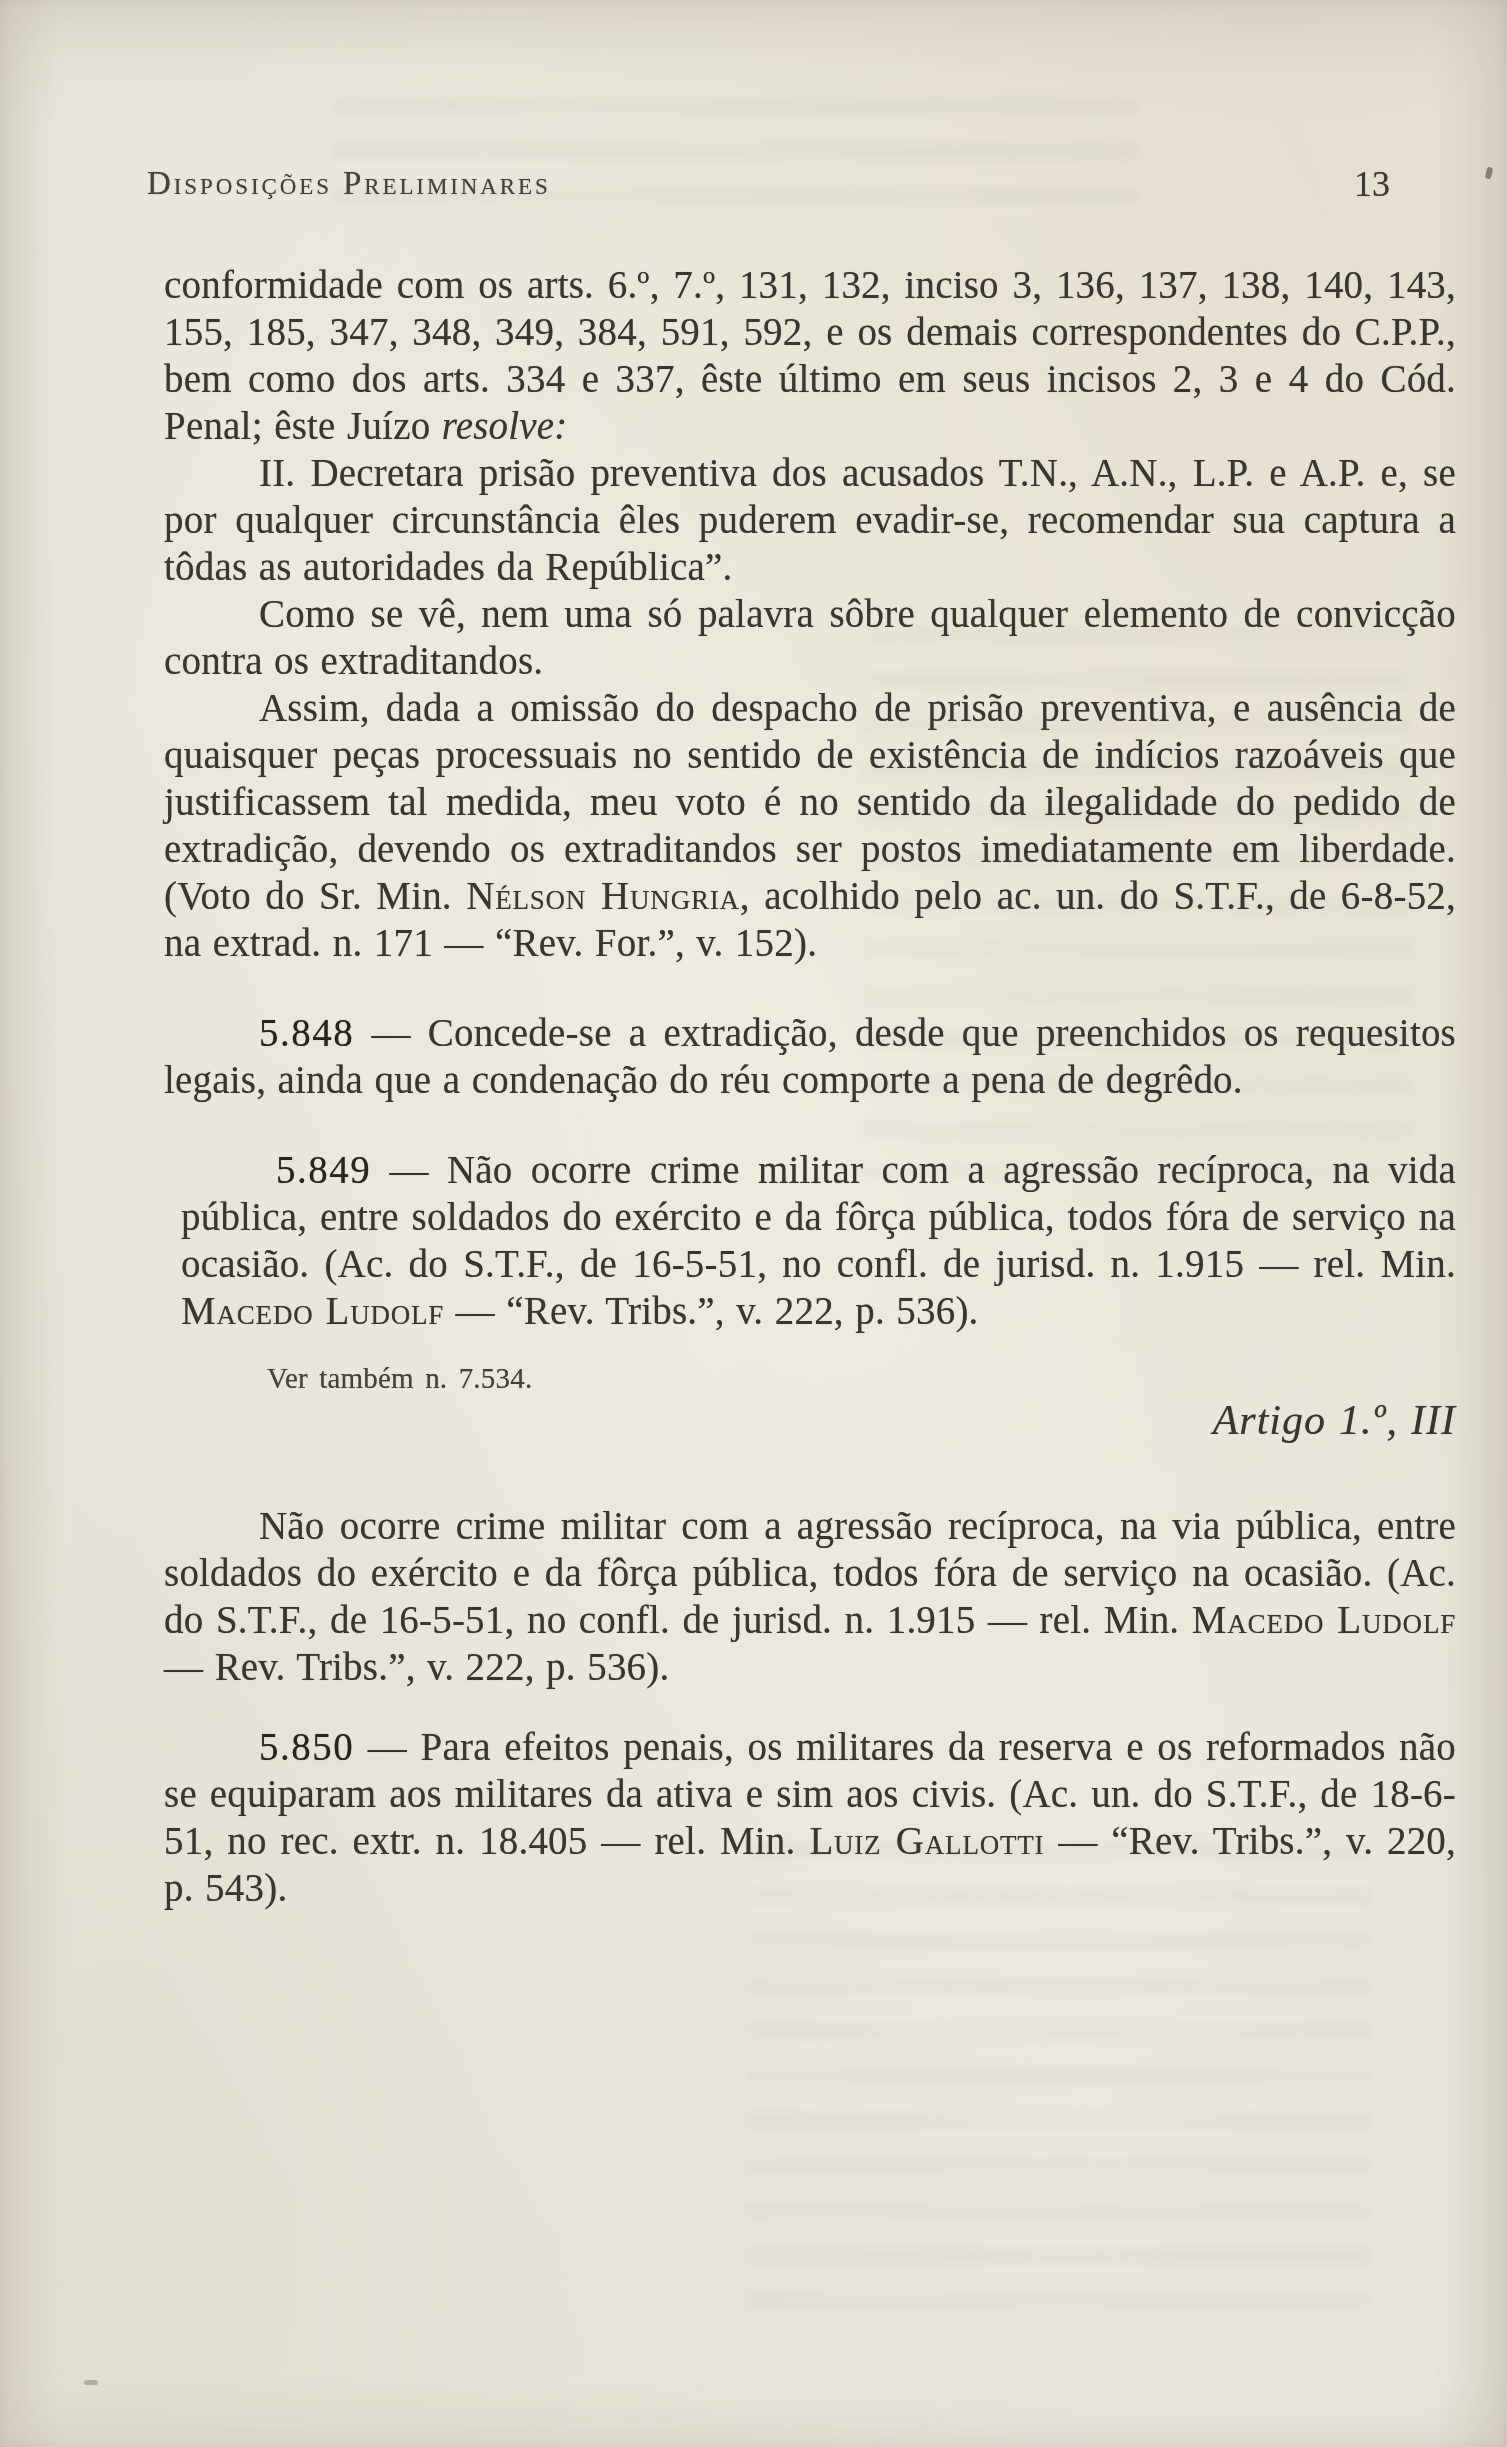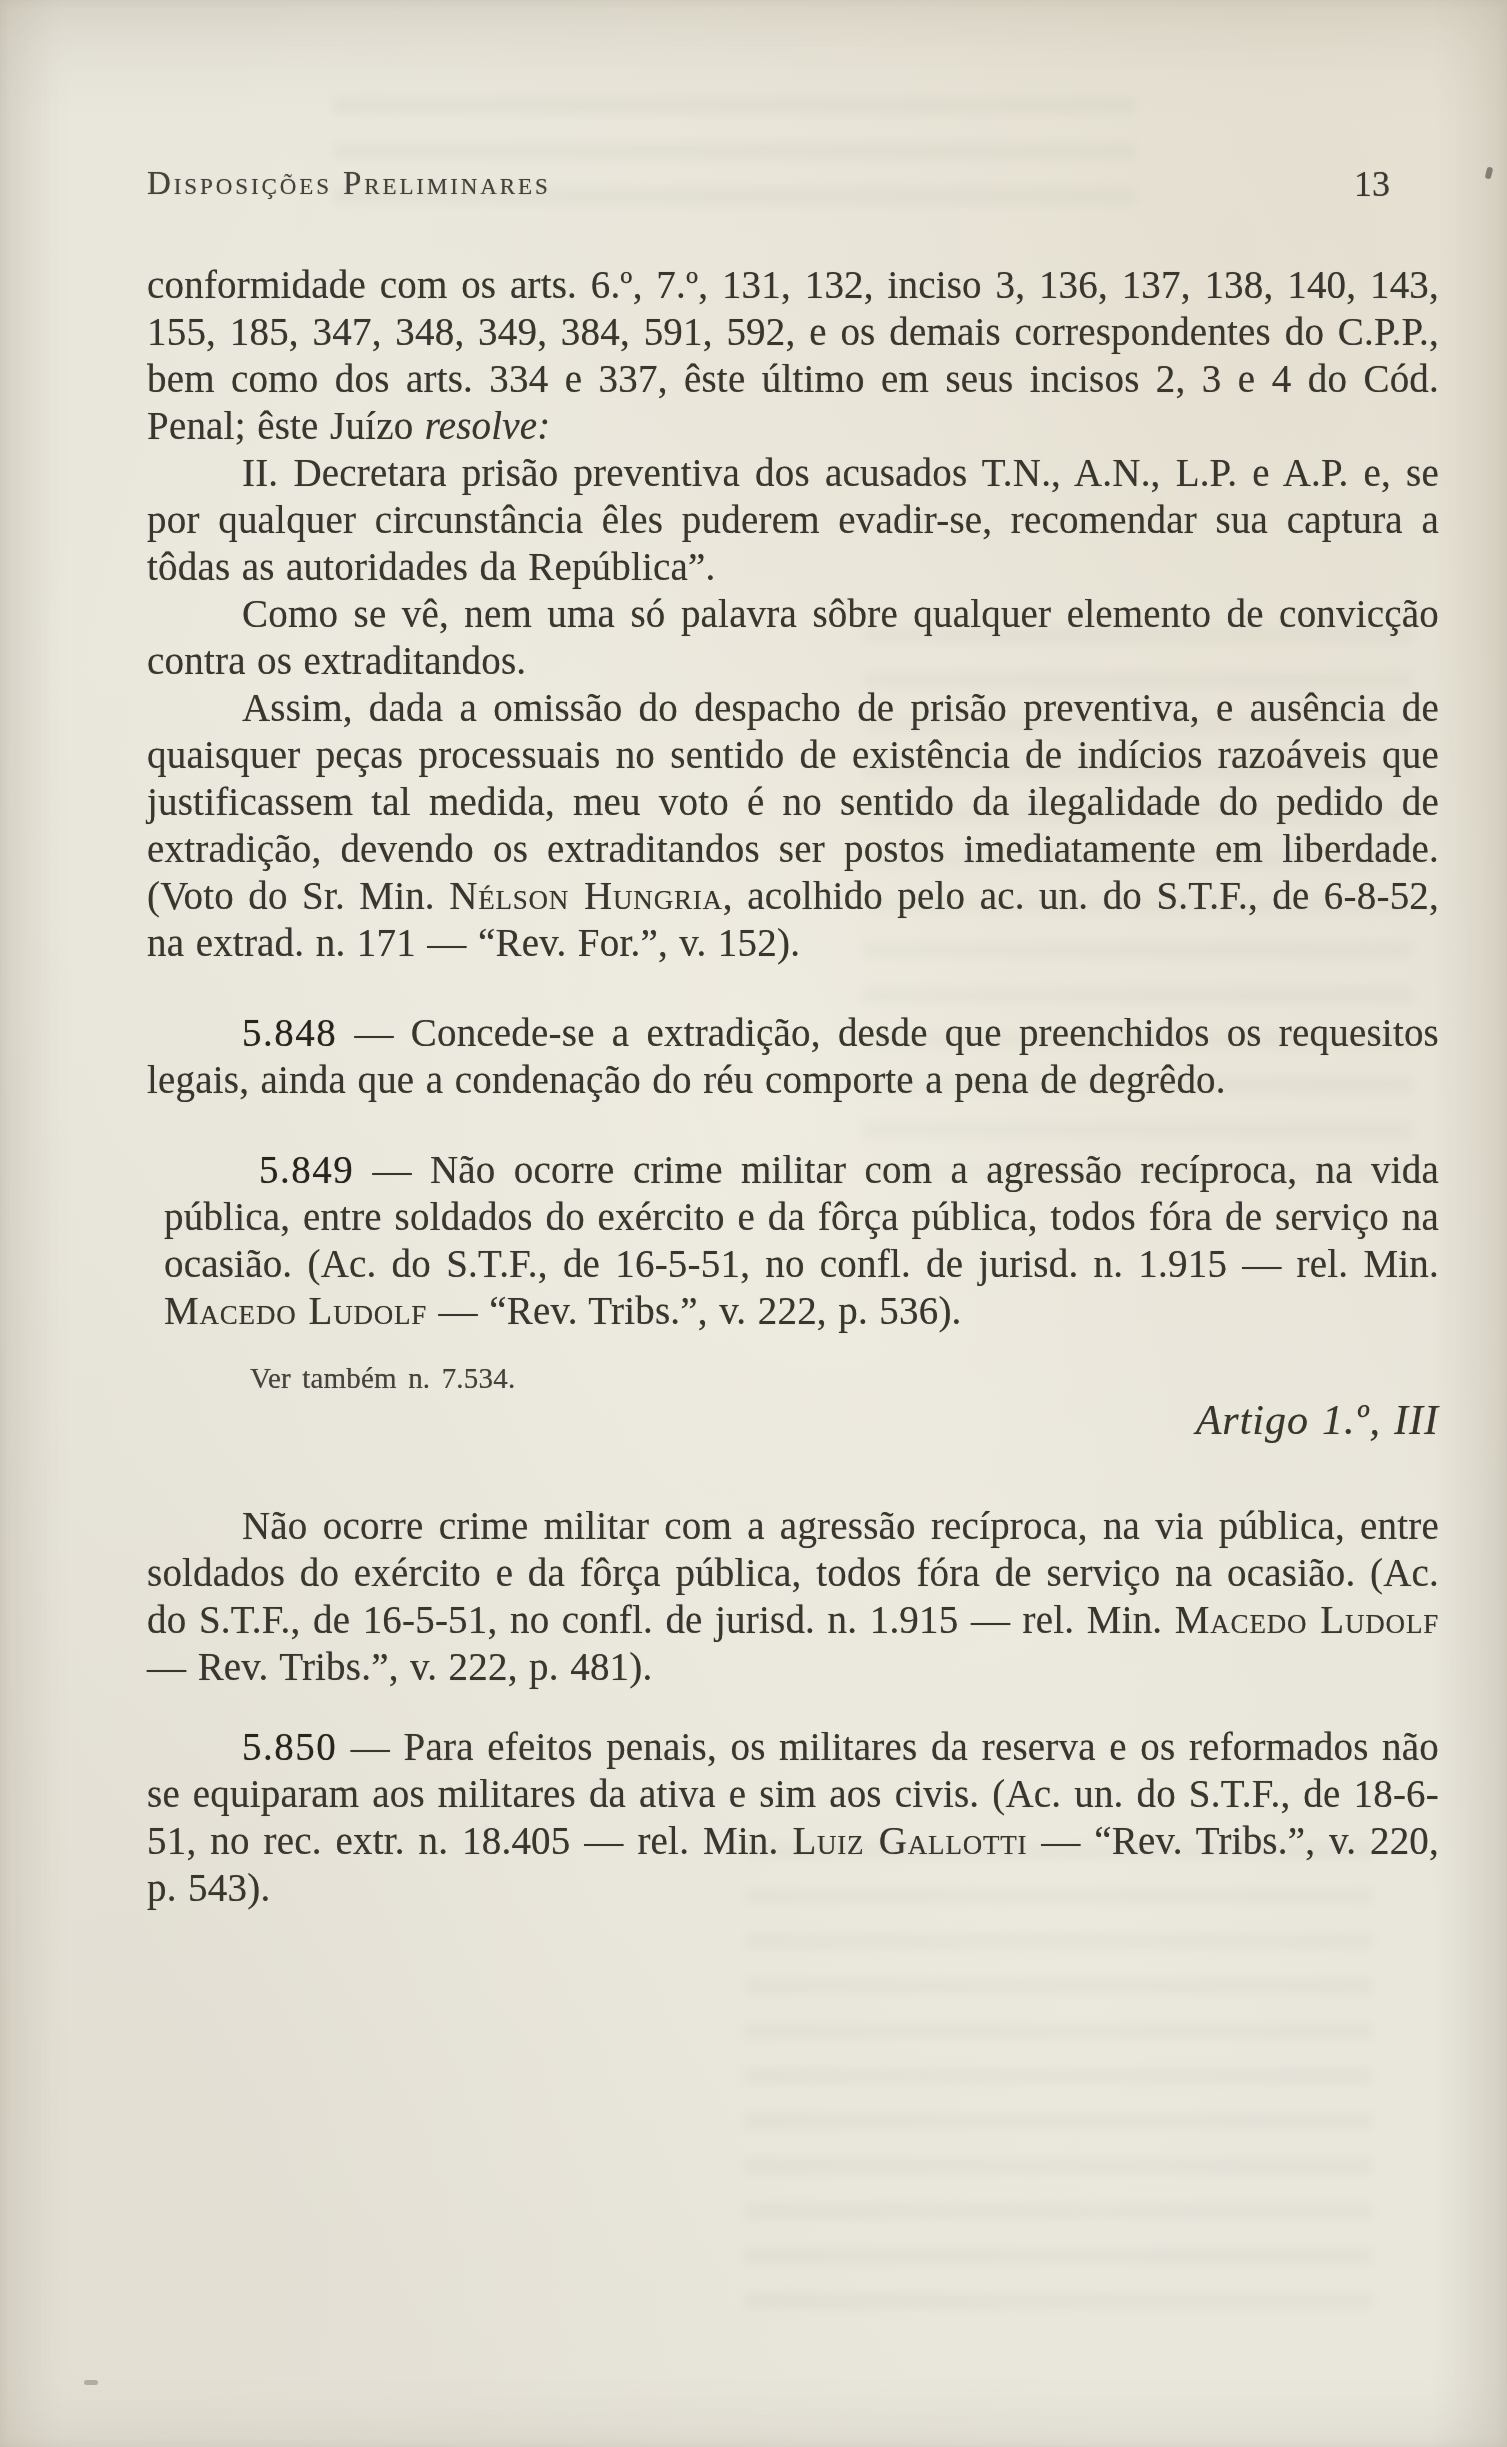--- a/index.html
+++ b/index.html
@@ -66,21 +66,21 @@
     position: absolute;
     right: 49px;
     top: -2px;
     font-size: 36px;
     color: #3c3933;
     text-shadow: 0 0 1px rgba(60,57,51,0.55);
   }
 
   .body-text {
     position: absolute;
-    left: 147px;
+    left: 164px;
     top: 261px;
     width: 1292px;
     font-size: 39px;
     line-height: 47px;
     text-align: justify;
     word-spacing: 1.5px;
     letter-spacing: 0.2px;
     hyphens: auto;
     -webkit-hyphens: auto;
     text-shadow: 0 0 0.7px rgba(57,54,47,0.55);
@@ -152,19 +152,19 @@
     <p><span>Assim, dada a omissão do despacho de prisão preventiva, e ausência de quaisquer peças processuais no sentido de existência de indícios razoáveis que justificassem tal medida, meu voto é no sentido da ilegalidade do pedido de extradição, devendo os extraditandos ser postos imediatamente em liberdade. (Voto do Sr. Min. </span><span class="sc">Nélson Hungria</span><span>, acolhido pelo ac. un. do S.T.F., de 6-8-52, na extrad. n. 171 — “Rev. For.”, v. 152).</span></p>
 
     <p class="entry-5848"><span class="num">5.848</span><span> — Concede-se a extradição, desde que preenchidos os requesitos legais, ainda que a condenação do réu comporte a pena de degrêdo.</span></p>
 
     <p class="entry-5849"><span class="num">5.849</span><span> — Não ocorre crime militar com a agressão recíproca, na vida pública, entre soldados do exército e da fôrça pública, todos fóra de serviço na ocasião. (Ac. do S.T.F., de 16-5-51, no confl. de jurisd. n. 1.915 — rel. Min. </span><span class="sc">Macedo Ludolf</span><span> — “Rev. Tribs.”, v. 222, p. 536).</span></p>
 
     <p class="see-also"><span>Ver também n. 7.534.</span></p>
 
     <p class="section-heading"><span>Artigo 1.º, III</span></p>
 
-    <p class="para-artigo"><span>Não ocorre crime militar com a agressão recíproca, na via pública, entre soldados do exército e da fôrça pública, todos fóra de serviço na ocasião. (Ac. do S.T.F., de 16-5-51, no confl. de jurisd. n. 1.915 — rel. Min. </span><span class="sc">Macedo Ludolf</span><span> — Rev. Tribs.”, v. 222, p. 481).</span></p>
+    <p class="para-artigo"><span>Não ocorre crime militar com a agressão recíproca, na via pública, entre soldados do exército e da fôrça pública, todos fóra de serviço na ocasião. (Ac. do S.T.F., de 16-5-51, no confl. de jurisd. n. 1.915 — rel. Min. </span><span class="sc">Macedo Ludolf</span><span> — Rev. Tribs.”, v. 222, p. 536).</span></p>
 
     <p class="entry-5850"><span class="num">5.850</span><span> — Para efeitos penais, os militares da reserva e os reformados não se equiparam aos militares da ativa e sim aos civis. (Ac. un. do S.T.F., de 18-6-51, no rec. extr. n. 18.405 — rel. Min. </span><span class="sc">Luiz Gallotti</span><span> — “Rev. Tribs.”, v. 220, p. 543).</span></p>
 
   </div>
 </div>
 
 
 </body></html>

